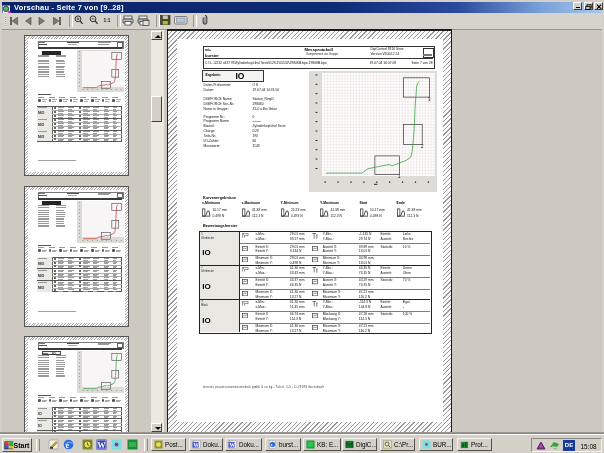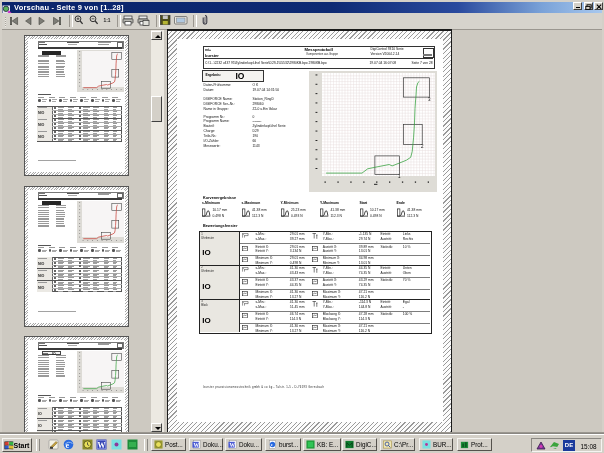--- a/index.html
+++ b/index.html
@@ -38,21 +38,21 @@
 
 <div class="a" style="left:0;top:0;width:604px;height:434px;background:#d4d0c8;"></div>
 <div class="a" id="titlebar"></div>
 <div class="a" style="left:2px;top:1px;width:10px;height:10px;">
 <svg width="10" height="10" viewBox="0 0 10 10">
       <rect x="0.5" y="0.5" width="7.5" height="7.5" fill="#e6e6f2"></rect>
       <line x1="6.3" y1="6.3" x2="8.7" y2="8.9" stroke="#cc2ccc" stroke-width="2.4"></line>
       <circle cx="4" cy="3.8" r="2.7" fill="#5cb45c" stroke="#283848" stroke-width="0.9"></circle>
     </svg>
 </div>
-<div class="txt" id="titletxt">Vorschau - Seite 9 von [1..28]</div>
+<div class="txt" id="titletxt">Vorschau - Seite 7 von [9..28]</div>
 <div class="capbtn" style="left:573px;">
     <span style="position:absolute;left:1.5px;top:4.3px;width:4px;height:1.2px;background:#000;"></span>
   </div>
 <div class="capbtn" style="left:583.5px;">
     <svg style="position:absolute;left:0.5px;top:0.5px;" width="7" height="6" viewBox="0 0 7 6">
       <rect x="2" y="0.8" width="4.2" height="3.2" fill="none" stroke="#000" stroke-width="0.9"></rect>
       <rect x="0.8" y="2.4" width="4.2" height="3" fill="#d4d0c8" stroke="#000" stroke-width="0.9"></rect>
     </svg>
   </div>
 <div class="capbtn" style="left:594px;">

